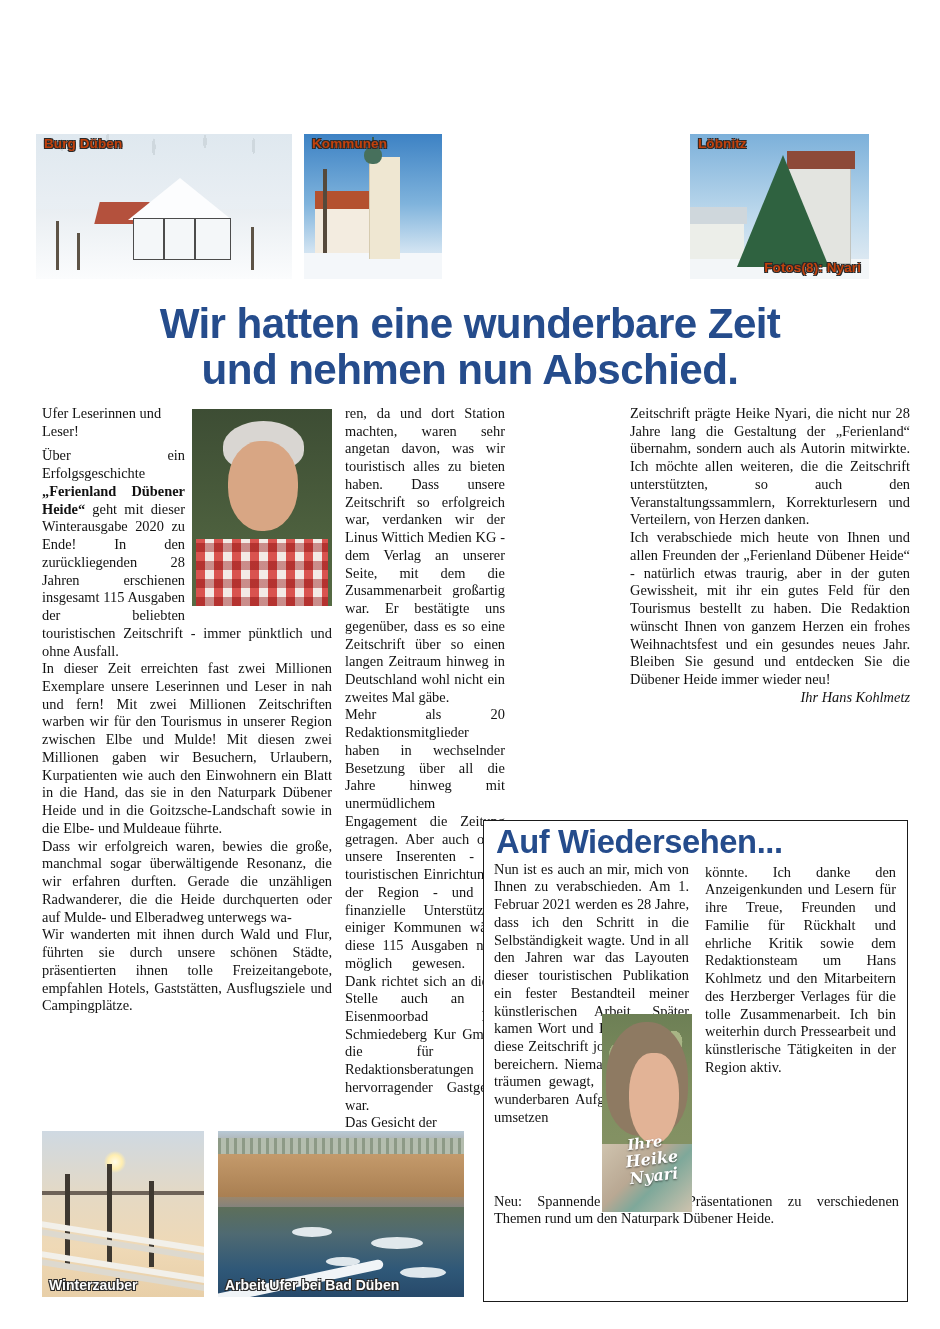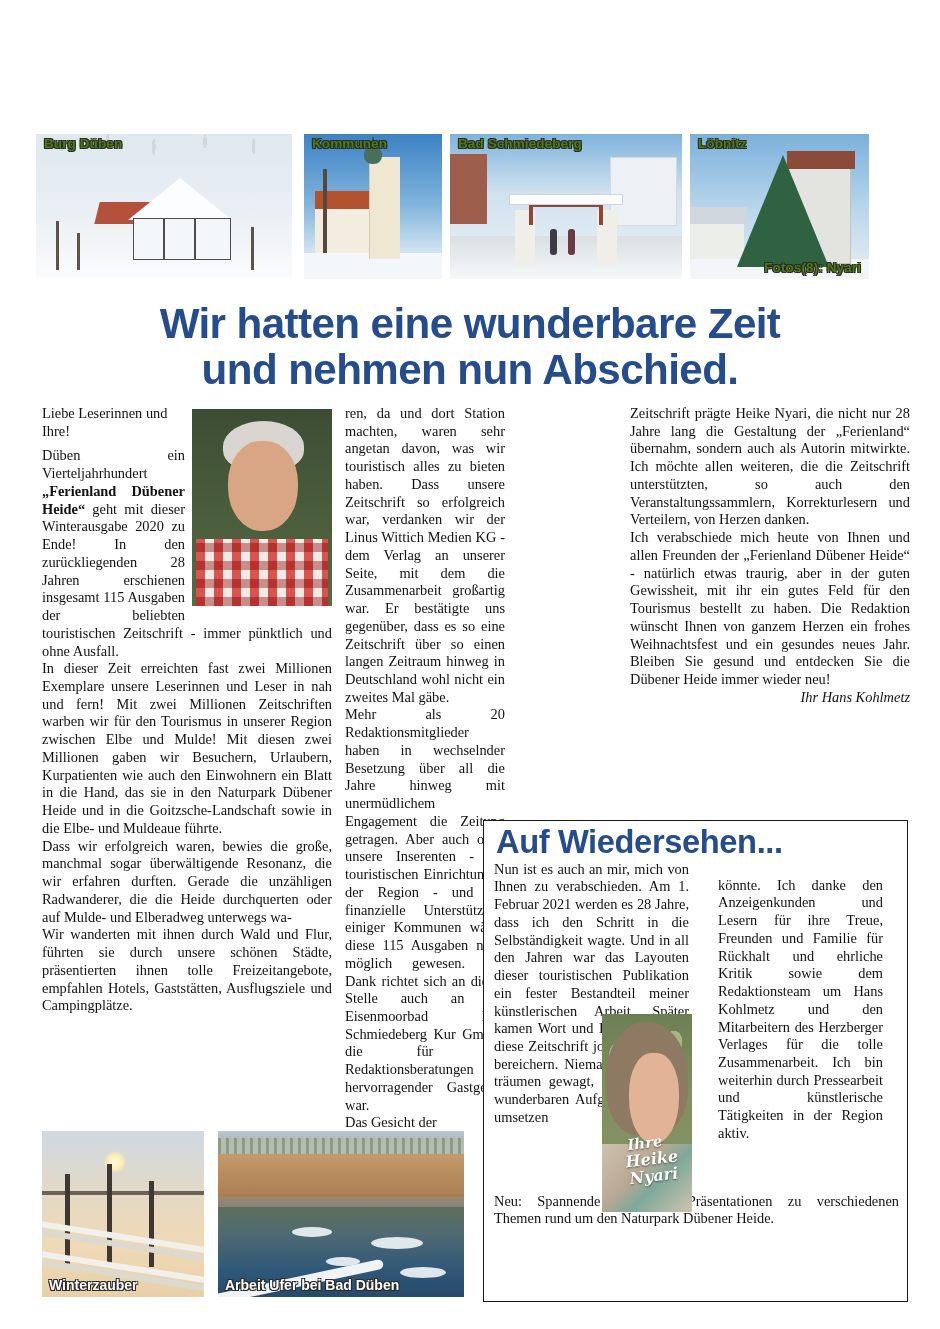--- a/index.html
+++ b/index.html
@@ -23,21 +23,21 @@
     text-shadow:3px 3px 0 #1a1a1a;
     white-space:nowrap;
     transform:scaleX(1.04);
   }
   
   .photostrip{position:absolute;left:36px;top:134px;width:868px;height:148px;}
   .ph{position:absolute;overflow:hidden;}
   .ph .cap{
     position:absolute;left:8px;top:2px;z-index:4;
     font-family:"Liberation Sans",sans-serif;font-weight:bold;font-size:13.5px;
-    color:#4d7c0f;letter-spacing:.1px;white-space:nowrap;
+    color:#c2410c;letter-spacing:.1px;white-space:nowrap;
     text-shadow:1px 1px 0 #2a2a2a,-1px 1px 0 #2a2a2a,1px -1px 0 #2a2a2a,-1px -1px 0 #2a2a2a;
   }
   .ph .cap.br{left:auto;right:8px;top:auto;bottom:4px;}
   .ph1{left:0;top:0;width:256px;height:145px;}
   .ph2{left:268px;top:0;width:138px;height:145px;}
   .ph3{left:414px;top:0;width:232px;height:145px;}
   .ph4{left:654px;top:0;width:179px;height:145px;}
   
   .sky{position:absolute;inset:0;}
   .scene-burg{background:linear-gradient(to bottom,#dfe8ef 0%,#e8eef3 45%,#eef3f6 100%);}
@@ -209,36 +209,20 @@
         <div class="hs"></div>
         <div class="rf"></div>
         <div class="twr"></div>
         <div class="dome"></div>
         <div class="spire"></div>
         <div class="tr"></div>
       </div>
       <div class="cap">Kommunen</div>
     </div>
 
-    <div class="ph ph3">
-      <div class="sky scene-bsb">
-        <div class="grd"></div>
-        <div class="brick"></div>
-        <div class="bld"></div>
-        <div class="gate">
-          <div class="pil l"></div>
-            <div class="pil r"></div>
-          <div class="arc"></div>
-            <div class="top"></div>
-          <div class="per" style="left:34%"></div>
-          <div class="per" style="left:52%;background:#6a3b42"></div>
-        </div>
-      </div>
-      <div class="cap">Bad Schmiedeberg</div>
-    </div>
 
     <div class="ph ph4">
       <div class="sky scene-lob">
         <div class="grd"></div>
         <div class="hs"></div>
           <div class="hr"></div>
         <div class="twr"></div>
           <div class="gbl"></div>
         <div class="fir"></div>
       </div>
@@ -254,23 +238,23 @@
   </div>
 
   <div class="article">
 
     <div class="col colA">
       <div class="portrait1">
         <div class="p1-hair"></div>
           <div class="p1-face"></div>
           <div class="p1-shirt"></div>
       </div>
-      <p style="text-align:left">Liebe Leserinnen und Ihre!</p>
+      <p style="text-align:left">Ufer Leserinnen und Leser!</p>
       <p style="height:7px"></p>
-      <p><span>Düben ein Vierteljahrhundert </span><span class="b">„Ferienland Dübener Heide“</span><span> geht mit dieser Winterausgabe 2020 zu Ende! In den zurückliegenden 28 Jahren erschienen insgesamt 115 Ausgaben der beliebten touristischen Zeitschrift - immer pünktlich und ohne Ausfall.</span></p>
+      <p><span>Über ein Erfolgsgeschichte </span><span class="b">„Ferienland Dübener Heide“</span><span> geht mit dieser Winterausgabe 2020 zu Ende! In den zurückliegenden 28 Jahren erschienen insgesamt 115 Ausgaben der beliebten touristischen Zeitschrift - immer pünktlich und ohne Ausfall.</span></p>
       <p>In dieser Zeit erreichten fast zwei Millionen Exemplare unsere Leserinnen und Leser in nah und fern! Mit zwei Millionen Zeitschriften warben wir für den Tourismus in unserer Region zwischen Elbe und Mulde! Mit diesen zwei Millionen gaben wir Besuchern, Urlaubern, Kurpatienten wie auch den Einwohnern ein Blatt in die Hand, das sie in den Naturpark Dübener Heide und in die Goitzsche-Landschaft sowie in die Elbe- und Muldeaue führte.</p>
       <p>Dass wir erfolgreich waren, bewies die große, manchmal sogar überwältigende Resonanz, die wir erfahren durften. Gerade die unzähligen Radwanderer, die die Heide durchquerten oder auf Mulde- und Elberadweg unterwegs wa-</p>
       <p>Wir wanderten mit ihnen durch Wald und Flur, führten sie durch unsere schönen Städte, präsentierten ihnen tolle Freizeitangebote, empfahlen Hotels, Gaststätten, Ausflugsziele und Campingplätze.</p>
     </div>
 
     <div class="col colB">
       <p>ren, da und dort Station machten, waren sehr angetan davon, was wir touristisch alles zu bieten haben. Dass unsere Zeitschrift so erfolgreich war, verdanken wir der Linus Wittich Medien KG - dem Verlag an unserer Seite, mit dem die Zusammenarbeit großartig war. Er bestätigte uns gegenüber, dass es so eine Zeitschrift über so einen langen Zeitraum hinweg in Deutschland wohl nicht ein zweites Mal gäbe.</p>
       <p>Mehr als 20 Redaktionsmitglieder haben in wechselnder Besetzung über all die Jahre hinweg mit unermüdlichem Engagement die Zeitung getragen. Aber auch ohne unsere Inserenten - die touristischen Einrichtungen der Region - und die finanzielle Unterstützung einiger Kommunen wären diese 115 Ausgaben nicht möglich gewesen. Ein Dank richtet sich an dieser Stelle auch an die Eisenmoorbad Bad Schmiedeberg Kur GmbH, die für die Redaktionsberatungen ein hervorragender Gastgeber war.</p>
       <p>Das Gesicht der</p>
     </div>
@@ -294,21 +278,21 @@
         <div class="p2-scarf"></div>
         <div class="p2-sign">
           <span>Ihre</span>
           <span class="l2">Heike Nyari</span>
         </div>
       </div>
 
       <div class="awcol awL">Nun ist es auch an mir, mich von Ihnen zu verabschieden. Am 1. Februar 2021 werden es 28 Jahre, dass ich den Schritt in die Selbständigkeit wagte. Und in all den Jahren war das Layouten dieser touristischen Publikation ein fester Bestandteil meiner künstlerischen Arbeit. Später kamen Wort und Bild hinzu, um diese Zeitschrift journalistisch zu bereichern. Niemals hätte ich zu träumen gewagt, dass ich diese wunderbaren Aufgaben so lange umsetzen</div>
 
       <div class="awcol awR">
-        <p style="margin:16px">könnte. Ich danke den Anzeigenkunden und Lesern für ihre Treue, Freunden und Familie für Rückhalt und ehrliche Kritik sowie dem Redaktionsteam um Hans Kohlmetz und den Mitarbeitern des Herzberger Verlages für die tolle Zusammenarbeit. Ich bin weiterhin durch Pressearbeit und künstlerische Tätigkeiten in der Region aktiv.</p>
+        <p style="margin:3px">könnte. Ich danke den Anzeigenkunden und Lesern für ihre Treue, Freunden und Familie für Rückhalt und ehrliche Kritik sowie dem Redaktionsteam um Hans Kohlmetz und den Mitarbeitern des Herzberger Verlages für die tolle Zusammenarbeit. Ich bin weiterhin durch Pressearbeit und künstlerische Tätigkeiten in der Region aktiv.</p>
       </div>
 
       <div class="awcol" style="left:10px;top:332px;width:405px">Neu: Spannende Multimedia-Präsentationen zu verschiedenen Themen rund um den Naturpark Dübener Heide.</div>
     </div>
   </div>
 
   <div class="bph bph1">
     <div class="sky scene-wz">
       <div class="fence"></div>
       <div class="sun"></div>

